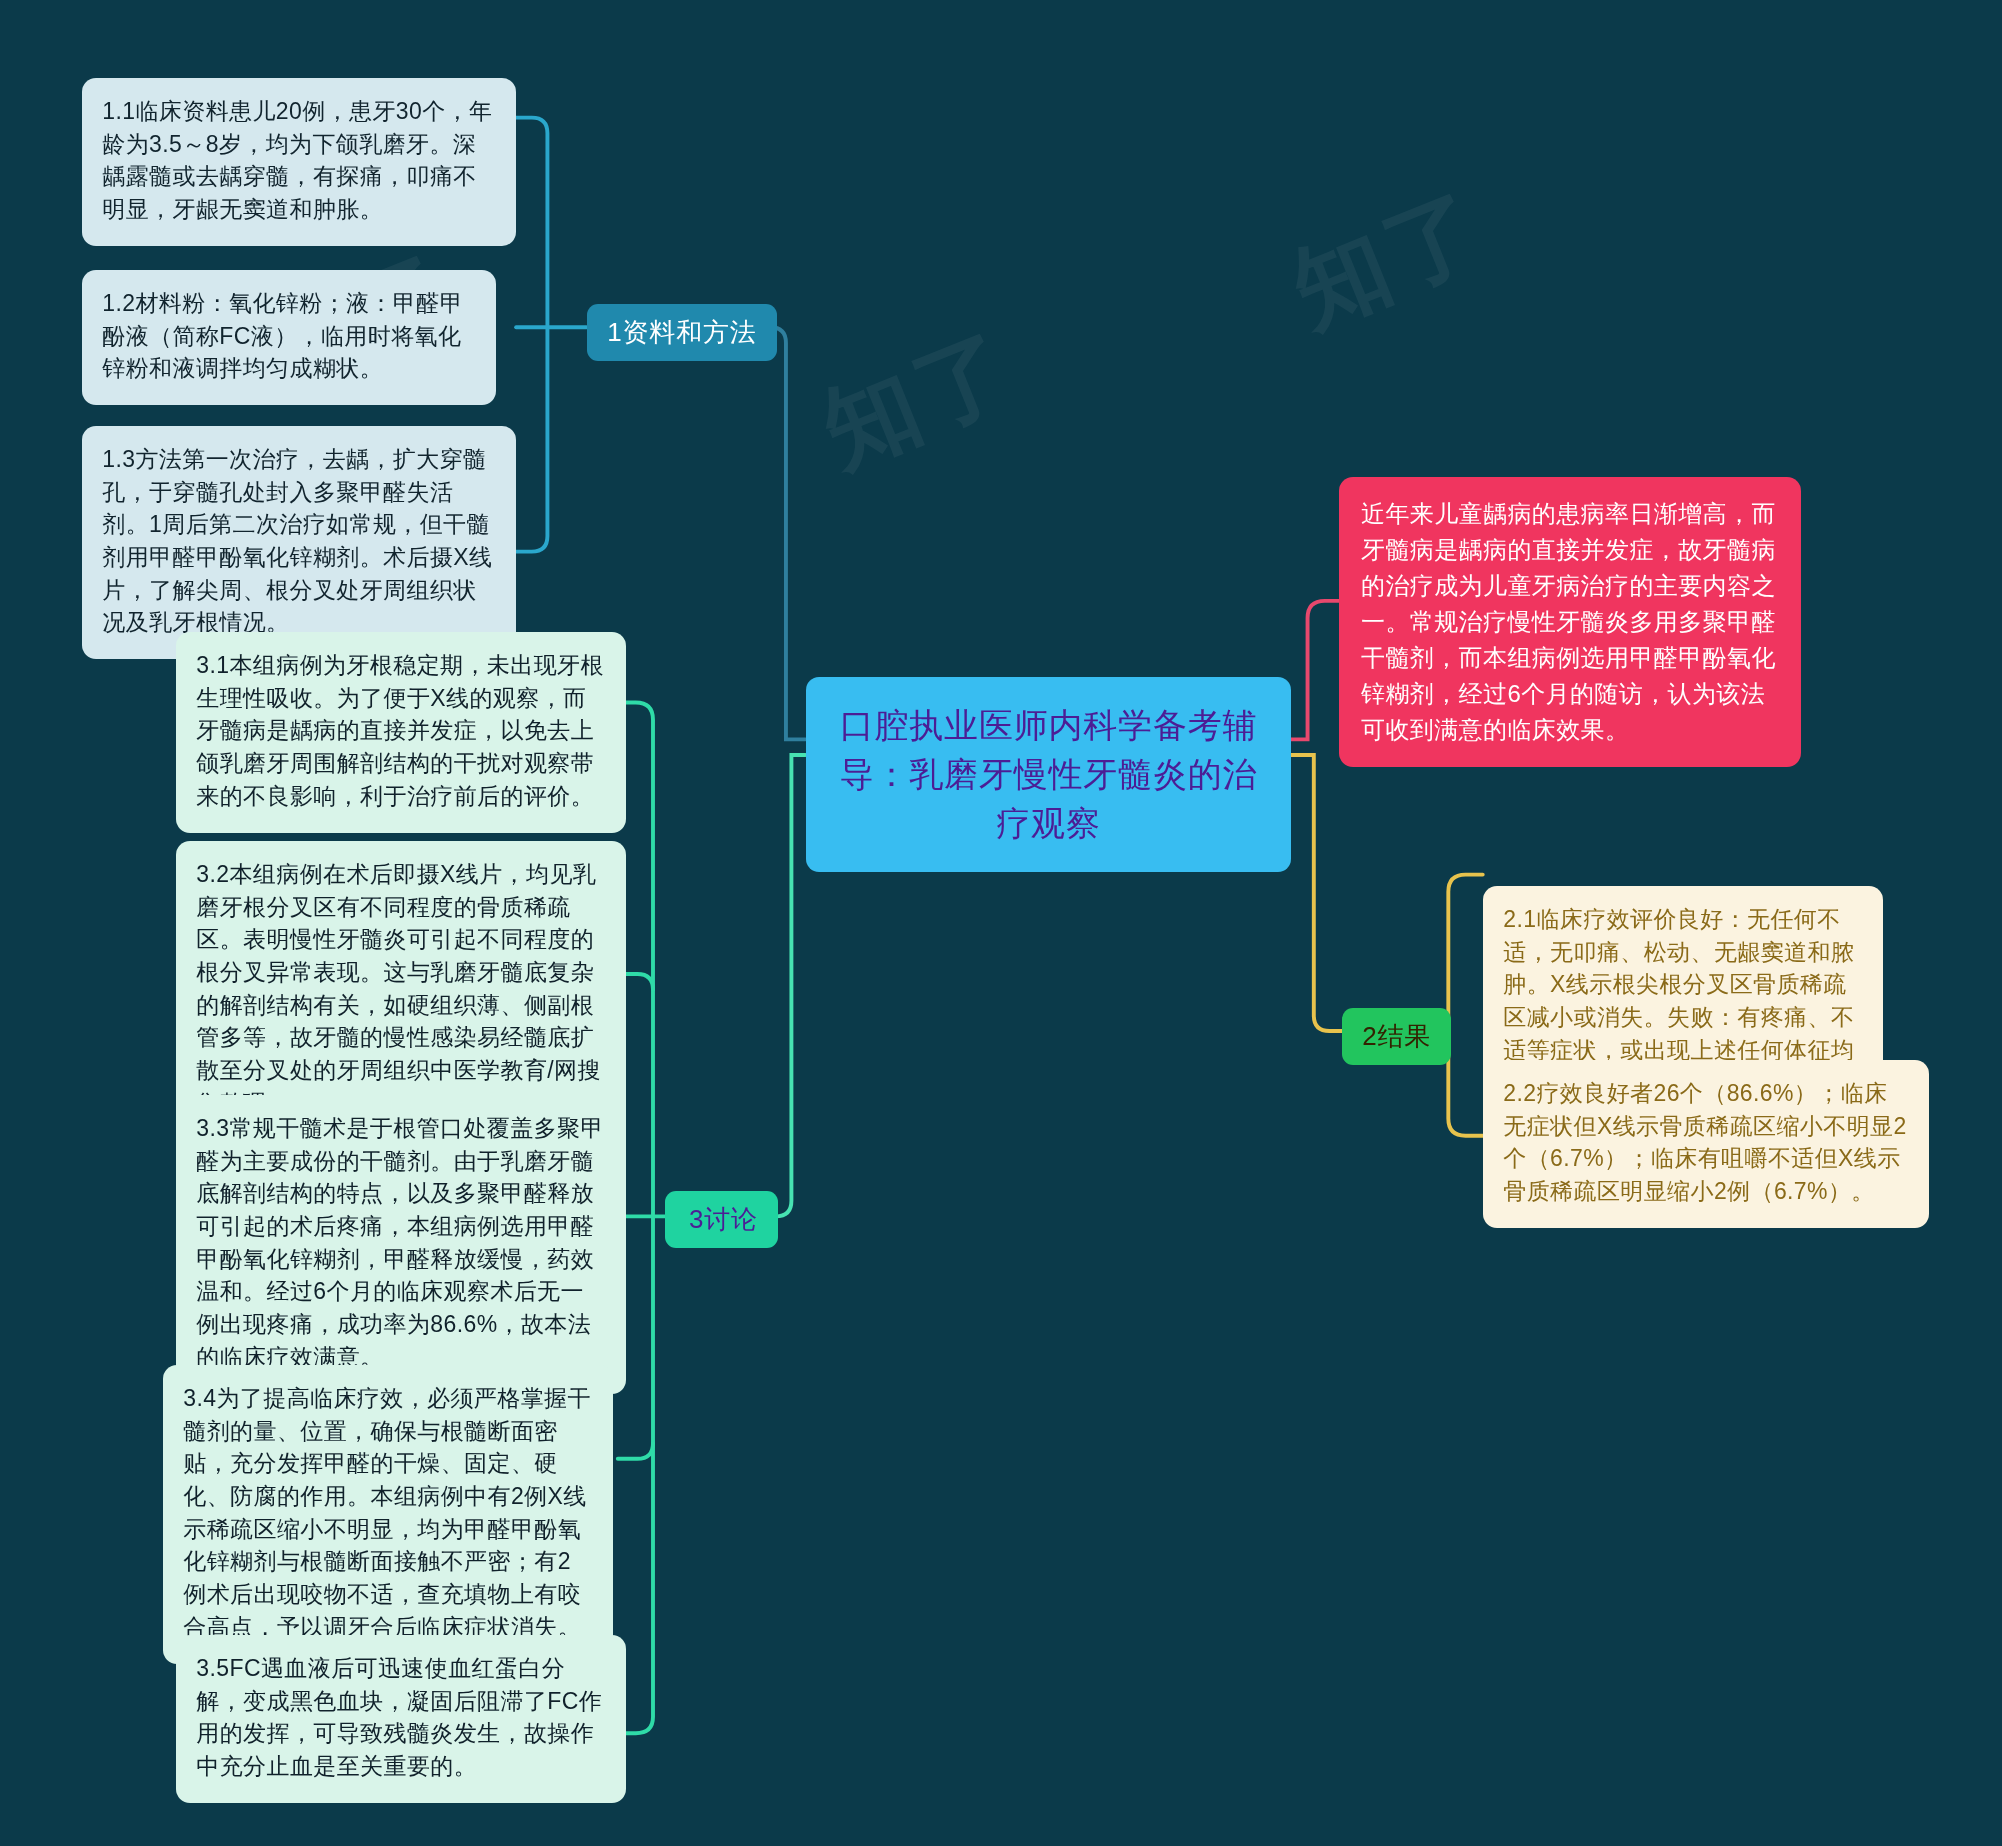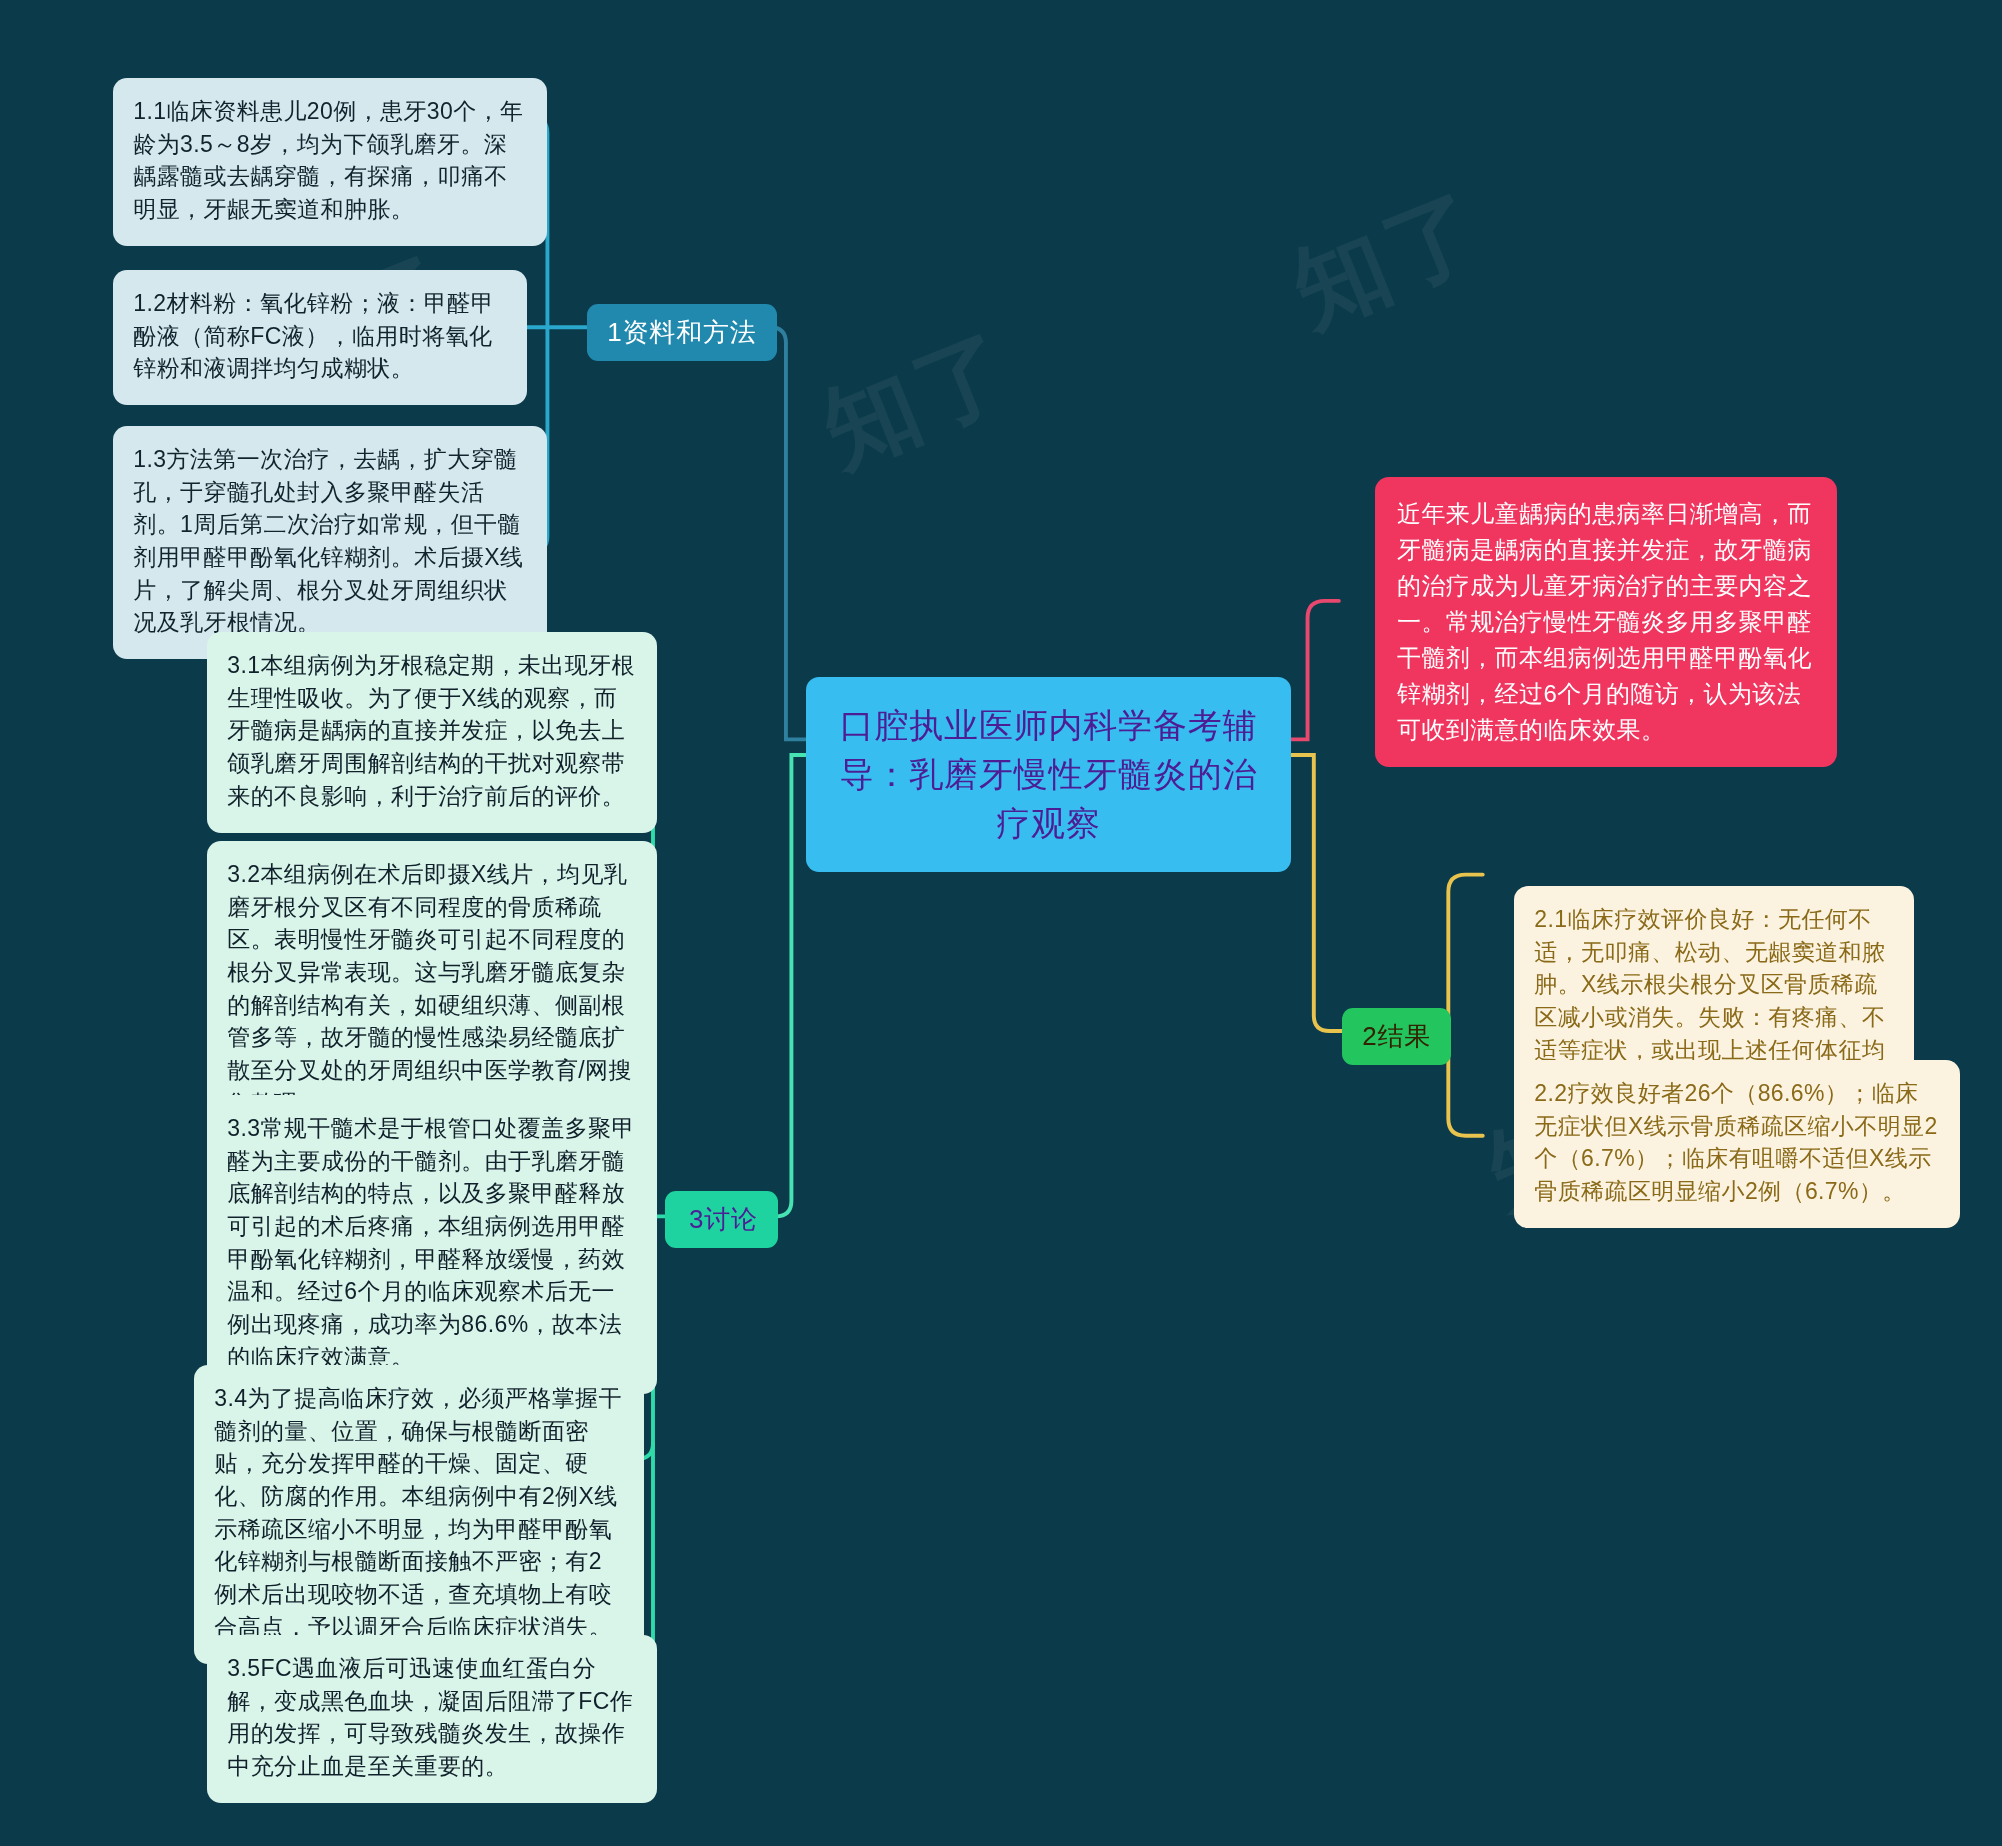--- a/index.html
+++ b/index.html
@@ -14,21 +14,20 @@
   svg#links{position:absolute;left:0;top:0;width:2002px;height:1847px;pointer-events:none;}
 
   .node{position:absolute;box-sizing:border-box;border-radius:11px;}
   .leaf{
     padding:17px 20.3px 20.3px 20.3px;
     font-size:23px;
     line-height:1.42;
     letter-spacing:0.4px;
     color:#10212b;
     border-radius:14px;
-    margin-left:31px;
   }
   .leaf.blue   {background:#d5e8ee;color:#11242e;}
   .leaf.green  {background:#d9f4e9;color:#10212b;}
   .leaf.cream  {background:#fbf3e0;color:#8a6a18;}
 
   .branch{
     padding:11px 20.3px;
     font-size:26px;
     border-radius:11px;
     display:flex;align-items:flex-start;justify-content:center;
@@ -51,21 +50,20 @@
   }
 
   .intro{
     background:#f0355f;
     color:#ffffff;
     border-radius:14px;
     padding:19px 22px;
     font-size:24px;
     line-height:1.5;
     letter-spacing:0.4px;
-    margin-left:36px;
   }
 
   .wm{
     position:absolute;
     color:rgba(255,255,255,0.055);
     font-size:94px;
     font-weight:bold;
     letter-spacing:4.7px;
     transform:rotate(-22deg);
     pointer-events:none;

